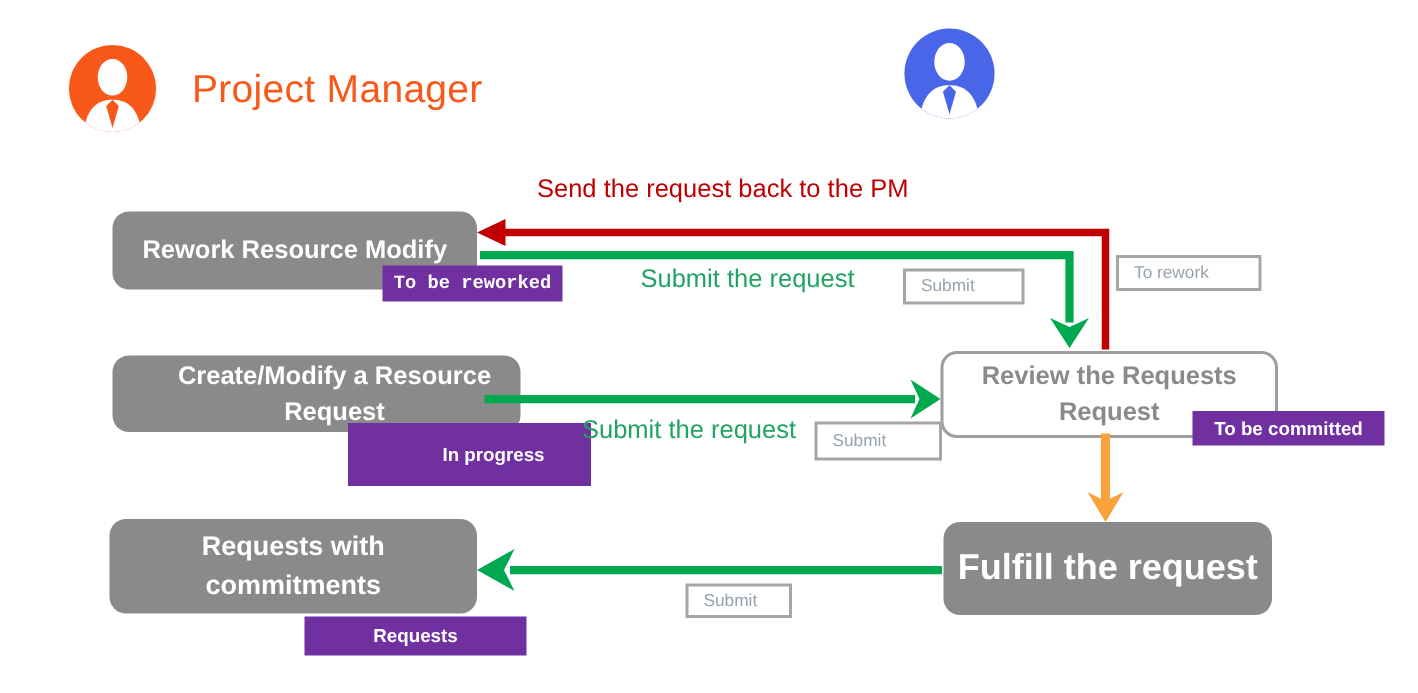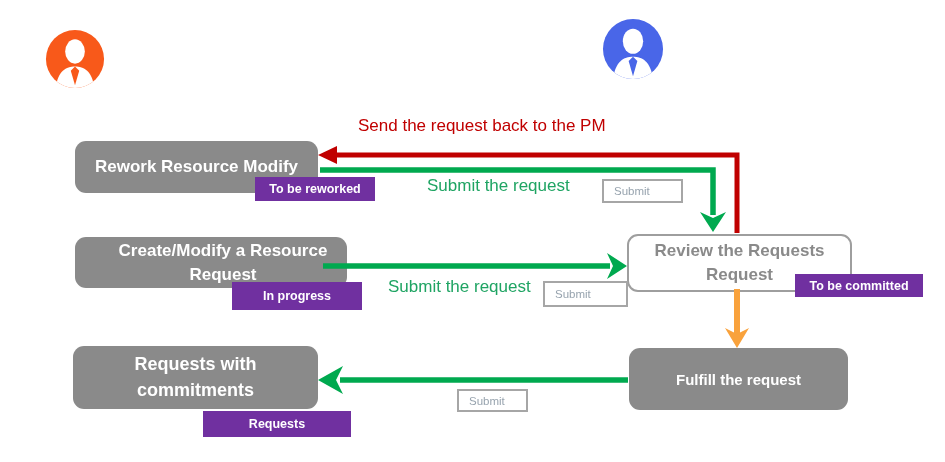--- a/index.html
+++ b/index.html
@@ -16,27 +16,27 @@
 
   
   .node{position:absolute;background:var(--node-gray);border-radius:11px;color:#fff;
         display:flex;align-items:center;justify-content:center;text-align:center;
         font-weight:600;font-size:17px;line-height:1.4;white-space:pre-line;}
   #node-rework{left:75px;top:141px;width:243px;height:52px;}
   #node-create{left:75px;top:237px;width:248px;height:51px;padding-left:24px;}
   #node-requests{left:73px;top:346px;width:245px;height:63px;font-size:18px;}
   #node-review{left:627px;top:234px;width:221px;height:54px;background:#fff;
                border:2px solid #9E9E9E;color:var(--review-text);}
-  #node-fulfill{left:629px;top:348px;width:219px;height:62px;font-size:15px;}
+  #node-fulfill{left:629px;top:348px;width:219px;height:62px;font-size:24px;}
 
   
   .badge{position:absolute;background:var(--badge-purple);color:#fff;font-size:12.5px;
          font-weight:bold;display:flex;align-items:center;justify-content:center;}
-  #badge-reworked{left:255px;top:177px;width:120px;height:24px;}
-  #badge-inprogress{left:232px;top:282px;width:130px;height:28px;}
+  #badge-reworked{left:255px;top:177px;width:120px;height:24px;font-family:Liberation Mono, monospace;}
+  #badge-inprogress{left:232px;top:282px;width:130px;height:42px;padding-left:32px;}
   #badge-committed{left:203px;top:411px;width:148px;height:26px;}
   #badge-tobecommitted{left:795px;top:274px;width:128px;height:23px;}
 
   
   .btn{position:absolute;background:#fff;border:2px solid #A6A6A6;color:var(--button-text);
        font-size:11.5px;display:flex;align-items:center;padding-left:10px;box-sizing:border-box;}
   #btn-submit-top{left:602px;top:179px;width:81px;height:24px;}
   #btn-to-rework{left:744px;top:170px;width:97px;height:24px;}
   #btn-submit-mid{left:543px;top:281px;width:85px;height:26px;}
   #btn-commit{left:457px;top:389px;width:71px;height:23px;}
@@ -60,20 +60,21 @@
           <circle cx="32" cy="32" r="31"></circle>
         </clipPath>
       </defs>
     <circle cx="32" cy="32" r="31" fill="#F8591A"></circle>
     <g clip-path="url(#clipPM)">
       <ellipse cx="32" cy="24" rx="10.5" ry="13" fill="#ffffff"></ellipse>
       <path d="M11 66 C13 45 22 40 32 40 C42 40 51 45 53 66 Z" fill="#ffffff"></path>
       <path d="M32 40 L27.5 44.5 L32 60 L36.5 44.5 Z" fill="#F8591A"></path>
     </g>
   </svg>
+  <div class="actor-label" id="pm-label">Project Manager</div>
 
   <svg class="avatar" id="rm-avatar" viewBox="0 0 64 64">
     <defs>
         <clipPath id="clipRM">
           <circle cx="32" cy="32" r="31"></circle>
         </clipPath>
       </defs>
     <circle cx="32" cy="32" r="31" fill="#4966E8"></circle>
     <g clip-path="url(#clipRM)">
       <ellipse cx="32" cy="24" rx="10.5" ry="13" fill="#ffffff"></ellipse>
@@ -108,20 +109,21 @@
     <line x1="737" y1="289" x2="737" y2="334" stroke-width="6" stroke="#F9A23C"></line>
     <path d="M737,348 L725,328 L737,334 L749,328 Z" fill="#F9A23C"></path>
   </svg>
 
   <div class="badge" id="badge-reworked">To be reworked</div>
   <div class="badge" id="badge-inprogress">In progress</div>
   <div class="badge" id="badge-committed">Requests</div>
   <div class="badge" id="badge-tobecommitted">To be committed</div>
 
   <div class="btn" id="btn-submit-top">Submit</div>
+  <div class="btn" id="btn-to-rework">To rework</div>
   <div class="btn" id="btn-submit-mid">Submit</div>
   <div class="btn" id="btn-commit">Submit</div>
 
   <div class="edge-label" id="label-sendback">Send the request back to the PM</div>
   <div class="edge-label" id="label-submit-top">Submit the request</div>
   <div class="edge-label" id="label-submit-mid">Submit the request</div>
 
 </div>
 
 </body></html>

